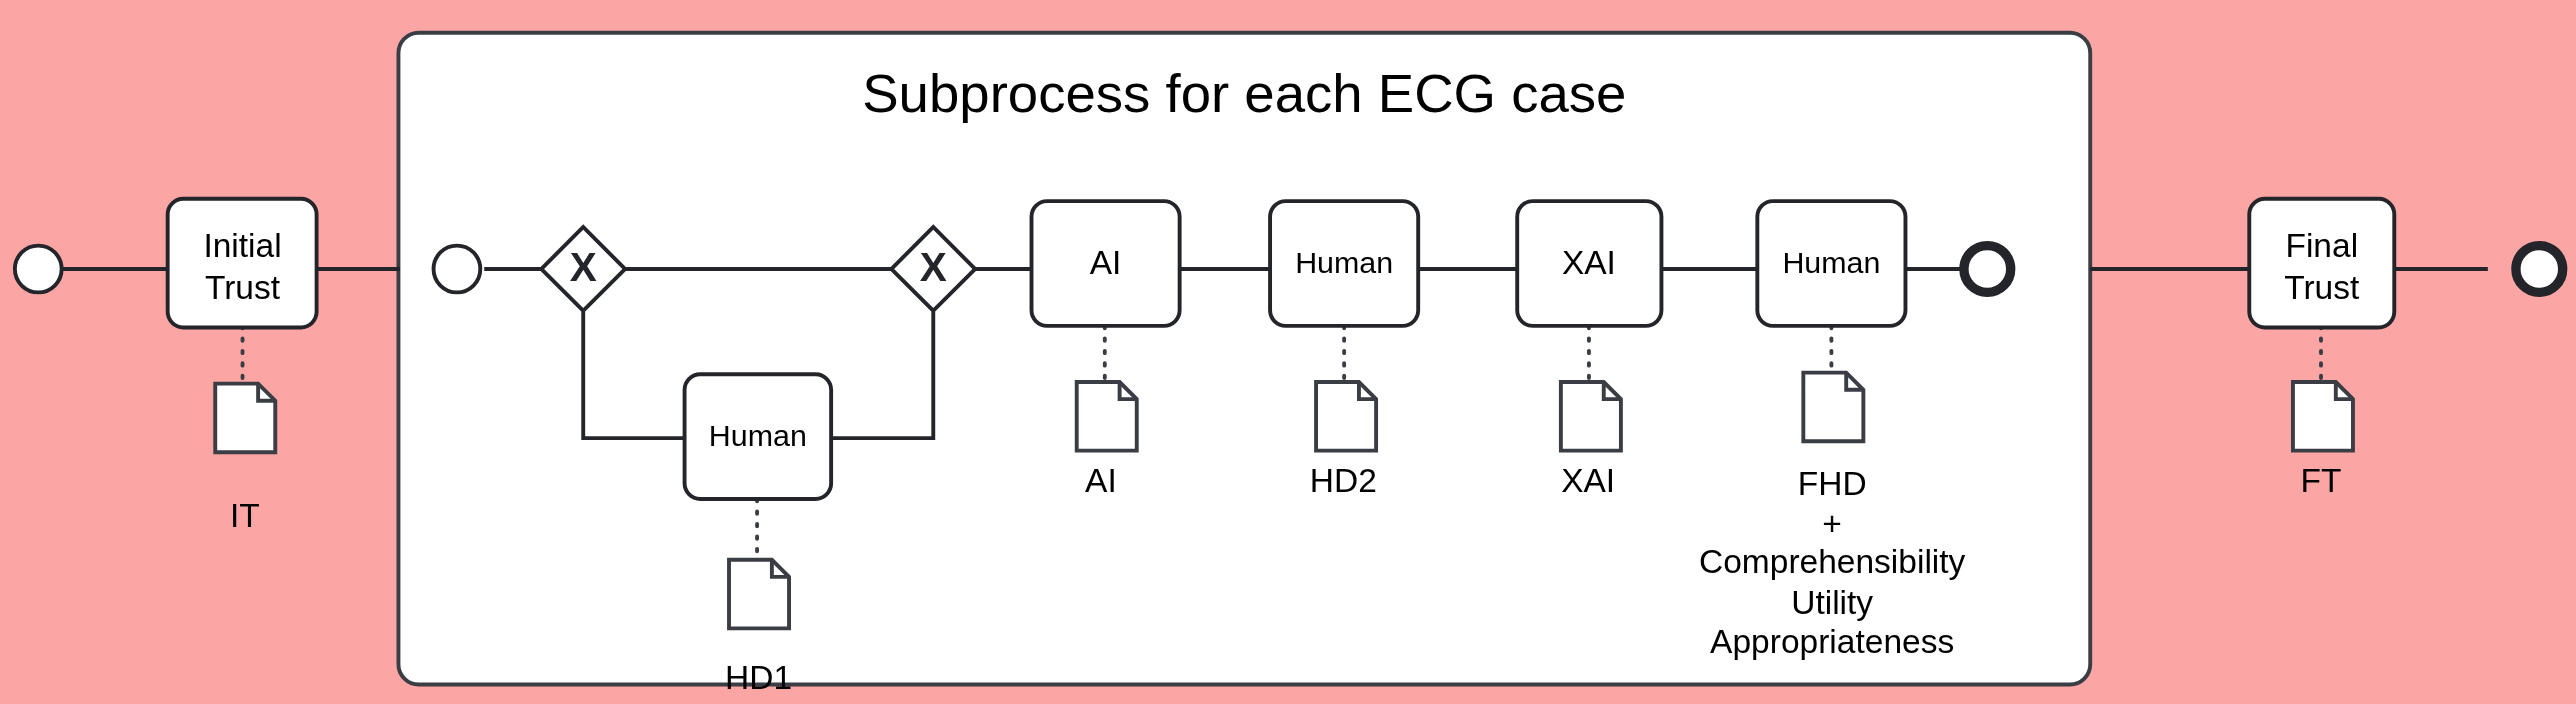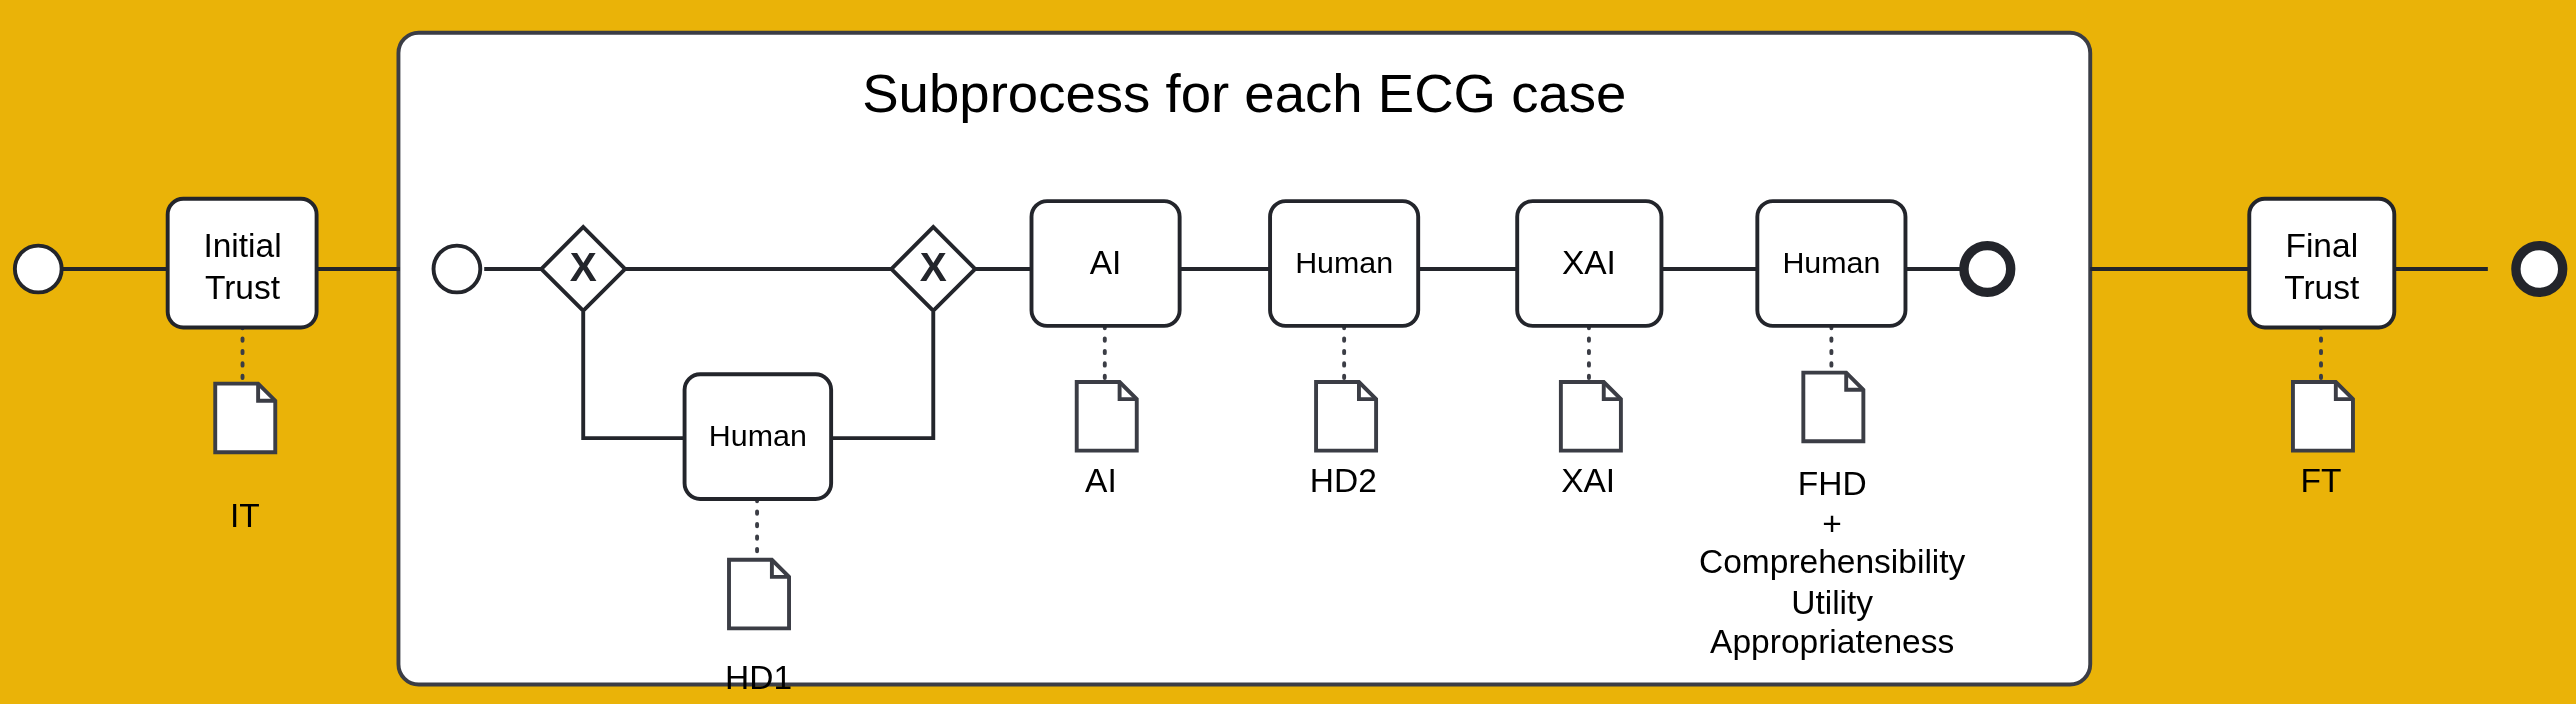--- a/index.html
+++ b/index.html
@@ -8,21 +8,21 @@
     padding: 0;
     background: #ffffff;
   }
   body {
     font-family: "Liberation Sans", sans-serif;
   }
   #diagram-root {
     position: relative;
     width: 2576px;
     height: 704px;
-    background: #eab308;
+    background: #fca5a5;
     overflow: hidden;
   }
   svg#bpmn-canvas {
     display: block;
     width: 2576px;
     height: 704px;
   }
   .stroke-shape {
     fill: #ffffff;
     stroke: #23252b;

